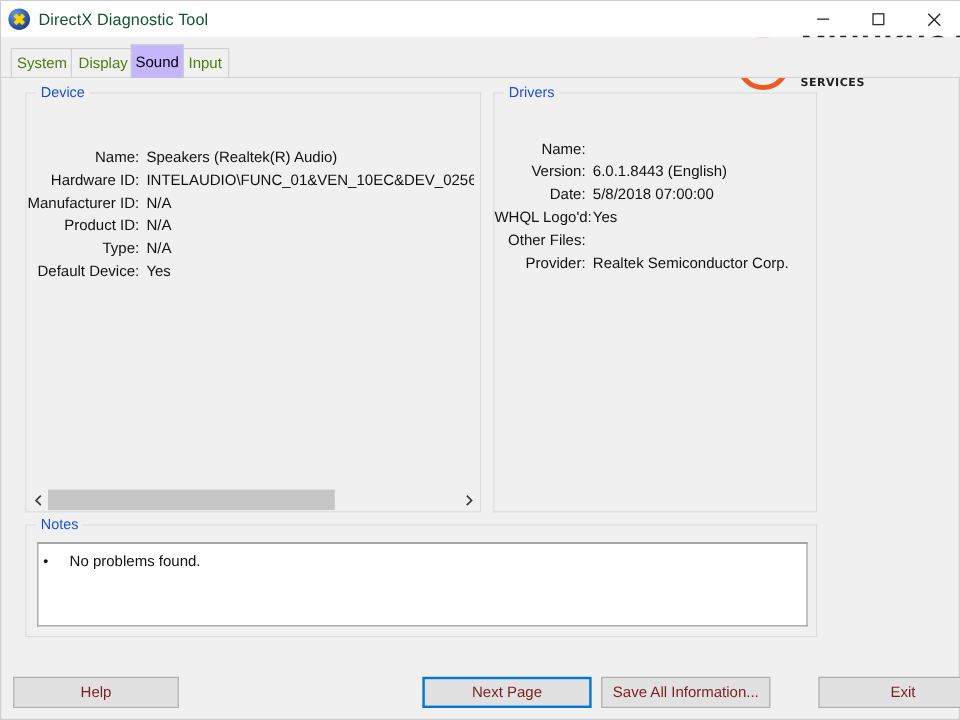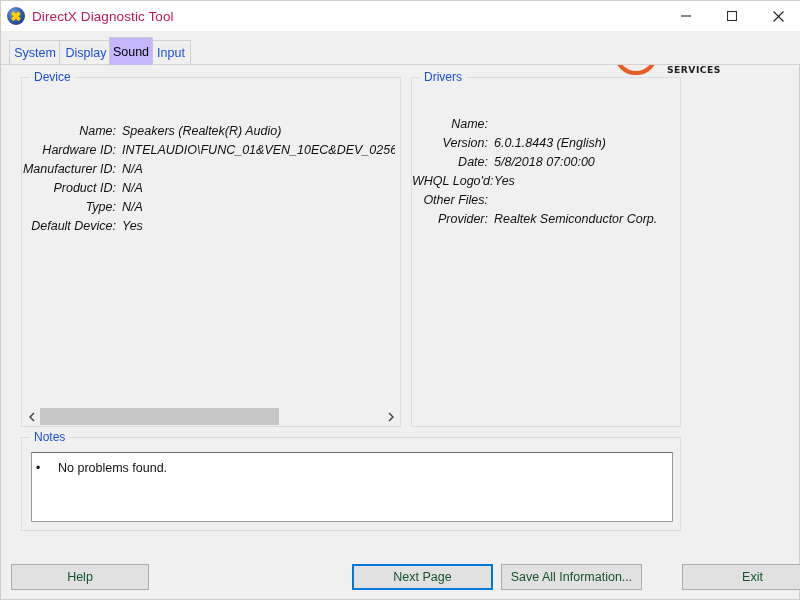--- a/index.html
+++ b/index.html
@@ -33,21 +33,21 @@
     background: radial-gradient(circle at 34% 30%, #6f9ede 0%, #2a55a8 55%, #17306b 100%);
   }
   .title-icon .xg {
     position: absolute; left: 0; top: 0; width: 18px; height: 18px;
     display: flex; align-items: center; justify-content: center;
     color: #ffd400; font-size: 13px; font-weight: bold;
     font-family: "Liberation Sans", sans-serif; line-height: 1;
     text-shadow: 0 0 1px #b58900;
   }
   .title-text {
-    font-size: 13.5px; color: #be185d; letter-spacing: .1px;
+    font-size: 13.5px; color: #14532d; letter-spacing: .1px;
   }
   .win-btns {
     position: absolute; right: 0; top: 0; height: 30px;
     display: flex; align-items: stretch;
   }
   .win-btn {
     width: 46px; display: flex; align-items: center; justify-content: center;
     color: #202020;
   }
   .win-btn svg { display: block; }
@@ -59,21 +59,21 @@
   }
   .tabstrip .baseline {
     position: absolute; left: 0; bottom: 0; width: 800px; height: 1px;
     background: #d4d4d4;
   }
   .tab {
     position: absolute; bottom: 1px;
     background: #f0f0f0;
     border: 1px solid #d0d0d0;
     border-bottom: none;
-    font-size: 12.5px; color: #1d4ed8;
+    font-size: 12.5px; color: #4d7c0f;
     display: flex; align-items: center; justify-content: center;
     padding: 0 7px;
   }
   .tab.active {
     background: #c4b5fd;
     border-color: #c8c8c8;
     color: #000;
     z-index: 3;
     bottom: 0px;
   }
@@ -88,21 +88,20 @@
     position: absolute; top: -8px; left: 8px;
     background: #f0f0f0; padding: 0 4px;
     font-size: 12px; color: #1d4ed8;
   }
 
   .rows { position: absolute; left: 0; top: 0; width: 100%; }
   .row {
     display: flex; align-items: baseline;
     font-size: 12.5px; color: #111; line-height: 19px; height: 19px;
     white-space: nowrap;
-    font-style: italic;
   }
   .row .lbl {
     text-align: right; padding-right: 6px; flex: 0 0 auto;
   }
   .row .val {
     flex: 1 1 auto; overflow: hidden; white-space: nowrap;
   }
 
   
   .hscroll {
@@ -138,21 +137,21 @@
   .notes-bullet {
     width: 26px; text-align: left; padding-left: 4px; flex: 0 0 auto;
     font-size: 12px;
   }
 
   
   .btn {
     position: absolute;
     background: #e1e1e1;
     border: 1px solid #adadad;
-    font-size: 12.5px; color: #14532d;
+    font-size: 12.5px; color: #7f1d1d;
     display: flex; align-items: center; justify-content: center;
     height: 26px;
   }
   .btn.focused {
     border: 2px solid #0078d7;
     background: #e1e1e1;
   }
 
   
   .logo {

